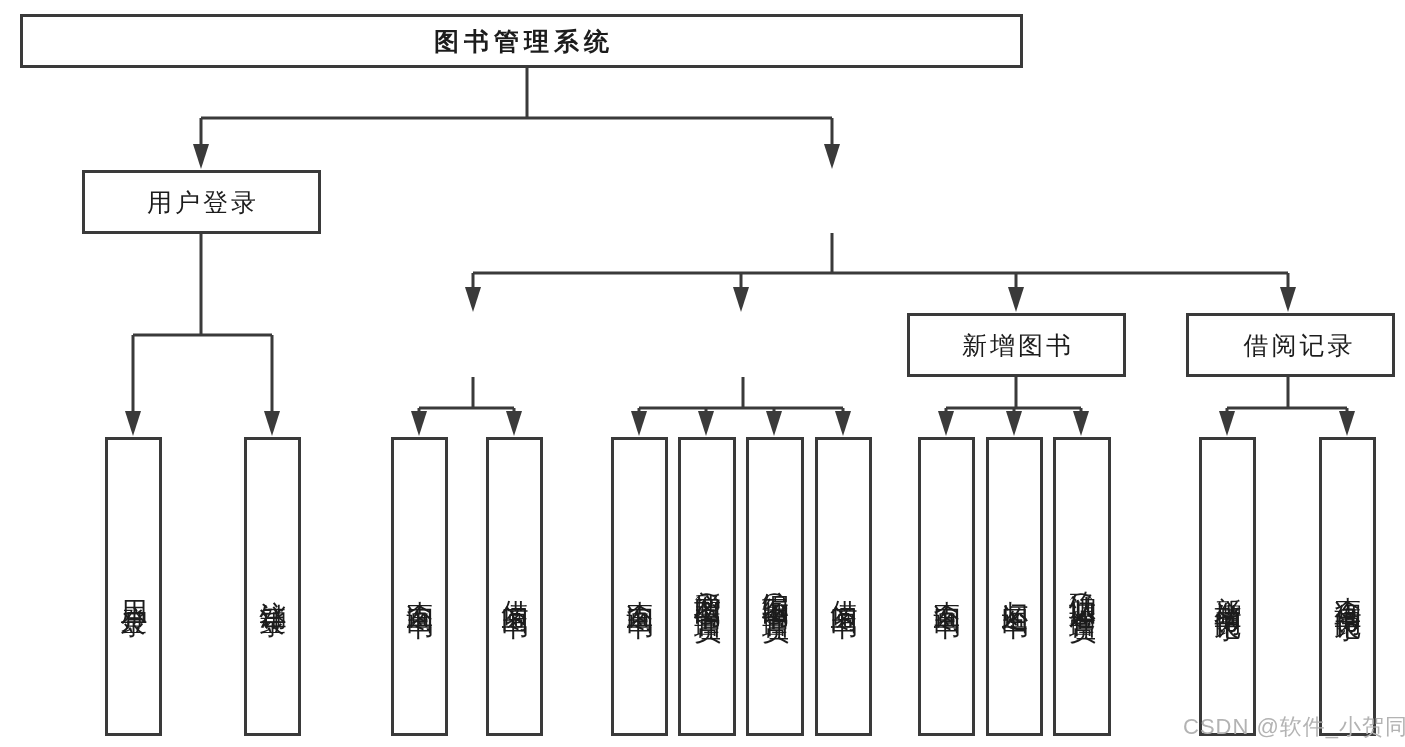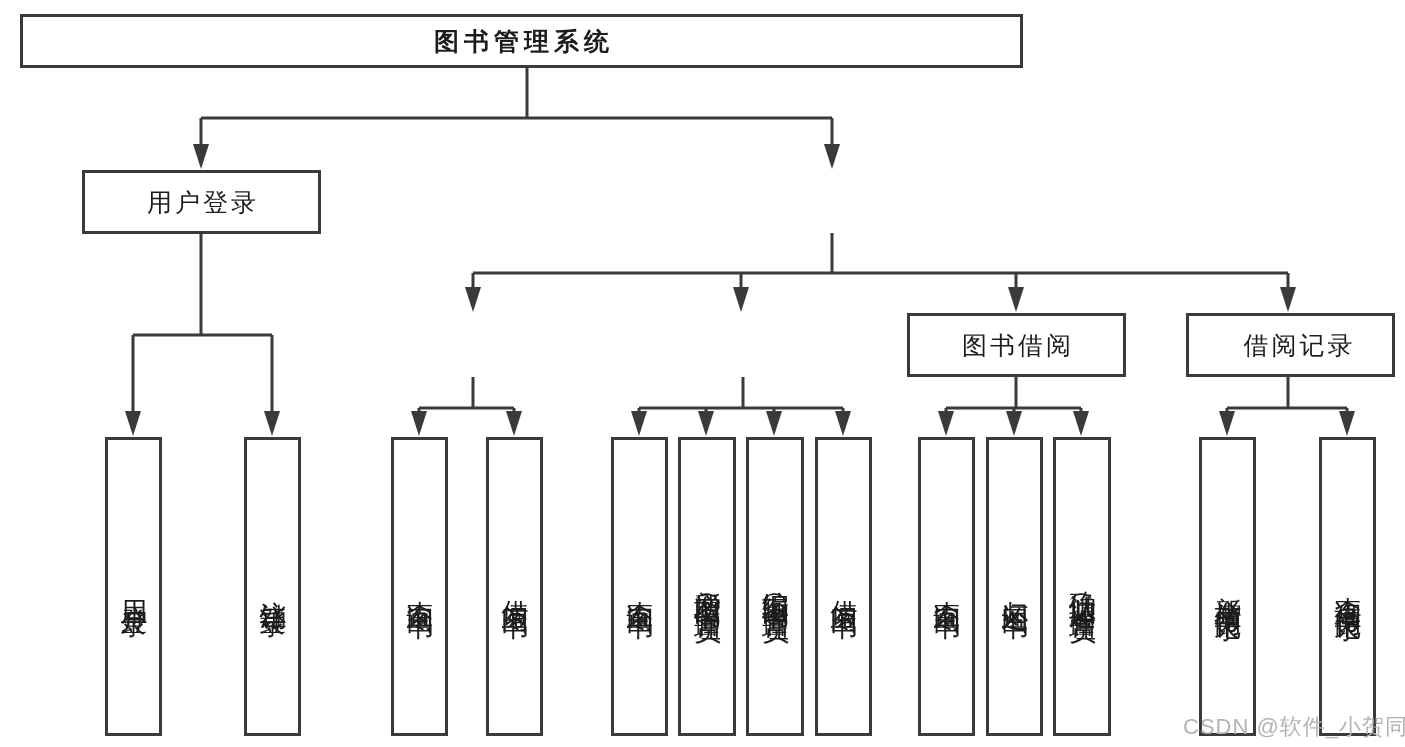--- a/index.html
+++ b/index.html
@@ -89,21 +89,21 @@
 
   <div class="node h root-box" style="left:20px; top:14px; width:1003px; height:54px;font-weight:bold;">
     <span>图书管理系统</span>
   </div>
 
   <div class="node h" style="left:82px; top:170px; width:239px; height:64px;">
     <span>用户登录</span>
   </div>
 
   <div class="node h" style="left:907px; top:313px; width:219px; height:64px;">
-    <span>图书借阅</span>
+    <span>新增图书</span>
   </div>
   <div class="node h" style="left:1186px; top:313px; width:209px; height:64px;padding-left:15px;">
     <span>借阅记录</span>
   </div>
 
   <div class="node v" style="left:105px; top:437px; width:57px; height:299px;">
     <span>用户登录</span>
   </div>
   <div class="node v" style="left:244px; top:437px; width:57px; height:299px;">
     <span>注销登录</span>

